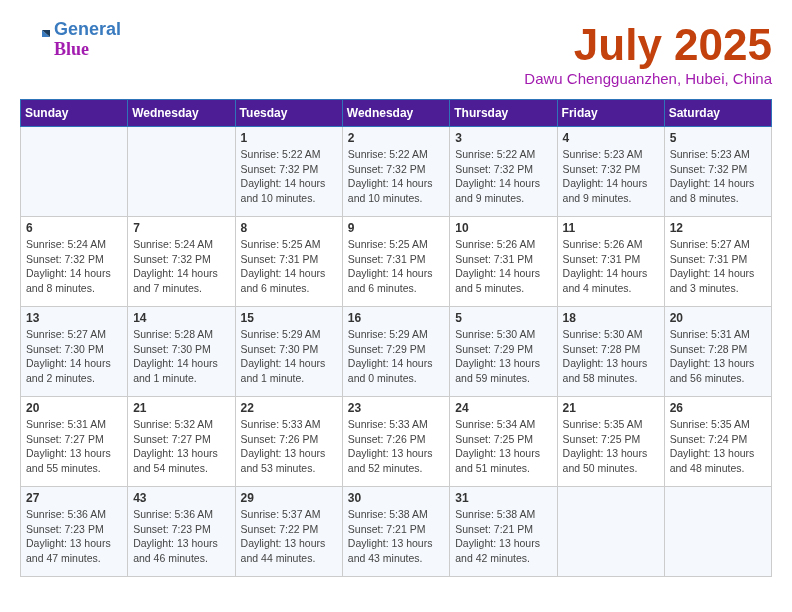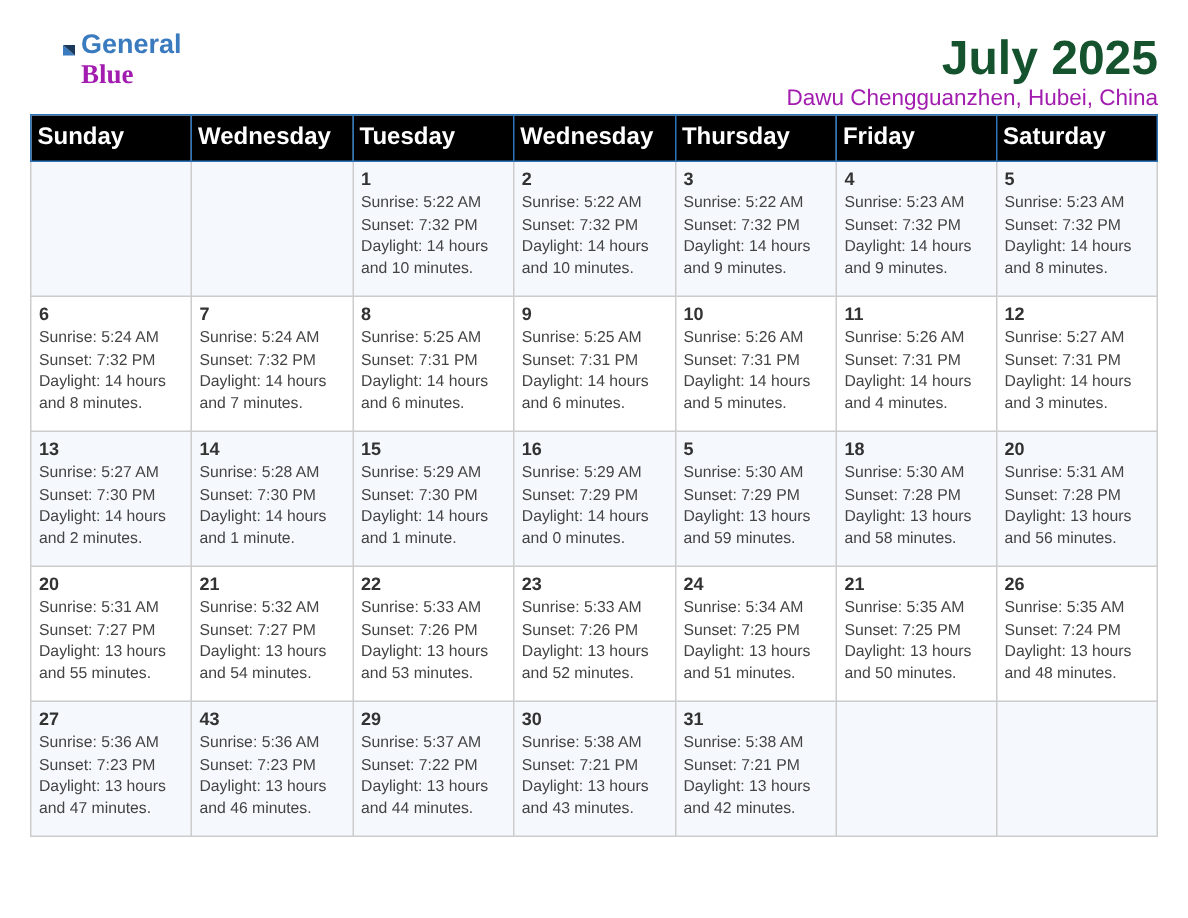--- a/index.html
+++ b/index.html
@@ -7,21 +7,21 @@
       font-family: Arial, sans-serif;
       background: #fff;
       width: 792px;
       min-height: 612px;
       padding: 20px;
     }
     .header {
       display: flex;
       justify-content: space-between;
       align-items: flex-start;
-      margin-bottom: 2px;
+      margin-bottom: 12px;
     }
     .logo {
       display: flex;
       align-items: center;
     }
     .logo-text {
       font-size: 18px;
       font-weight: bold;
       color: #1a3a5c;
       line-height: 1.1;
@@ -31,39 +31,39 @@
     }
     .logo-icon {
       width: 30px;
       height: 30px;
       margin-right: 4px;
     }
     .title-section {
       text-align: right;
     }
     .month-title {
-      font-size: 32px;
-      font-weight: bold;
-      color: #14532d;
+      font-size: 44px;
+      font-weight: bold;
+      color: #c2410c;
     }
     .location {
       font-size: 15px;
       color: #a21caf;
     }
     table {
       width: 100%;
       border-collapse: collapse;
       font-size: 11px;
     }
     thead th {
-      background-color: #000000;
+      background-color: #4c1d95;
       color: #fff;
       padding: 6px 4px;
       text-align: left;
-      font-size: 16px;
+      font-size: 12px;
       font-weight: bold;
       border: 1px solid #2e74b8;
     }
     tbody td {
       border: 1px solid #ccc;
       vertical-align: top;
       padding: 4px 5px;
       height: 90px;
       width: 108px;
       color: #333;

